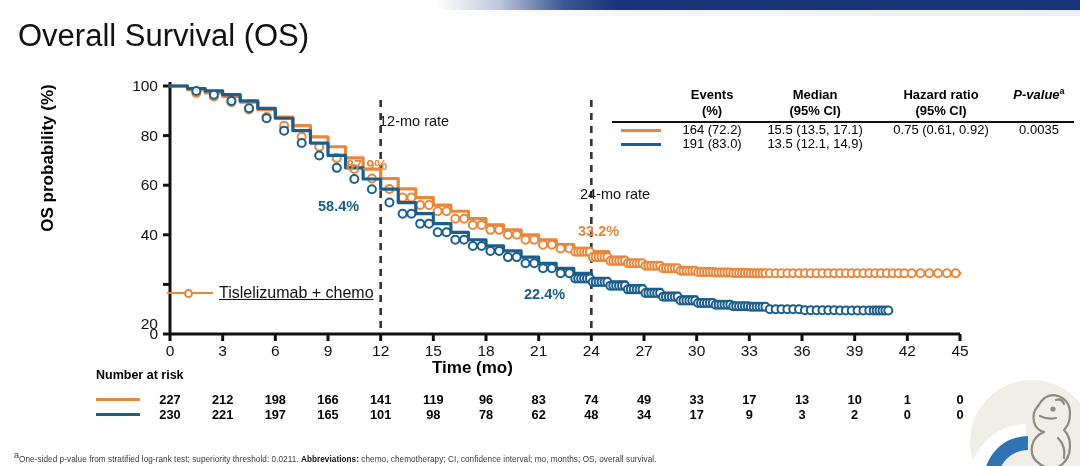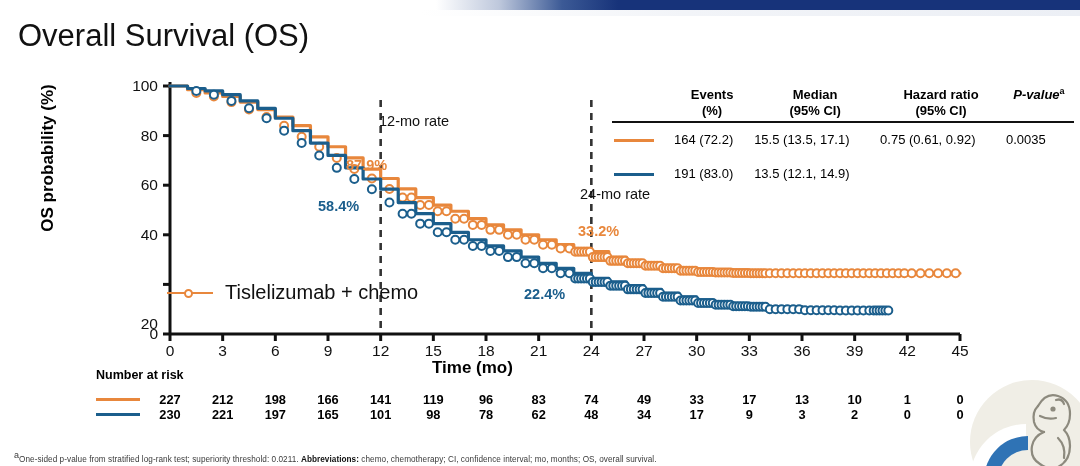--- a/index.html
+++ b/index.html
@@ -52,37 +52,37 @@
     font-size:15.5px;color:#111;
   }
   
   .anno{position:absolute;font-size:14.5px;}
   .anno-title{color:#111;}
   .anno-or{color:#E8873C;font-weight:bold;}
   .anno-bl{color:#1B5E8C;font-weight:bold;}
   
   #plot-legend{position:absolute;left:167px;top:284px;}
   #plot-legend .row{display:flex;align-items:center;height:17px;}
-  #plot-legend .lbl{font-size:20px;margin-left:12px;color:#111;}
+  #plot-legend .lbl{font-size:16px;margin-left:6px;color:#111;text-decoration:underline;}
   .legline{position:relative;width:46px;height:12px;}
   .legline i{position:absolute;left:0;top:5px;width:46px;height:2.6px;display:block;}
   .legline b{position:absolute;left:17px;top:2px;width:9px;height:9px;border-radius:50%;
              background:#fff;box-sizing:border-box;display:block;}
   
   #stats-table{
     position:absolute;left:612px;top:84px;width:462px;
     font-size:13px;
   }
   #stats-table table{border-collapse:collapse;width:100%;}
   #stats-table th{
     font-weight:bold;text-align:center;padding:0 2px 1px 2px;line-height:14.5px;
     vertical-align:bottom;
   }
   #stats-table thead tr:last-child th{border-bottom:2.2px solid #111;padding-bottom:3px;}
-  #stats-table td{padding:10px 2px;line-height:14px;}
+  #stats-table td{text-align:center;padding:0 2px;line-height:14px;}
   #stats-table td.swatch-cell{width:54px;padding-right:4px;}
   .swatch{display:inline-block;width:40px;height:3.2px;vertical-align:middle;}
   .pval-italic{font-style:italic;}
   .sup{font-size:9px;vertical-align:super;}
   
   #nar{position:absolute;left:96px;top:368px;width:900px;font-size:12.8px;}
   #nar .nar-title{font-weight:bold;font-size:12.5px;margin-bottom:10px;}
   #nar .nar-row{display:flex;align-items:center;height:15px;}
   #nar .nar-swatch{width:44px;height:3px;margin-right:4px;flex:0 0 44px;}
   #nar .nar-cells{position:relative;flex:1;height:15px;}

